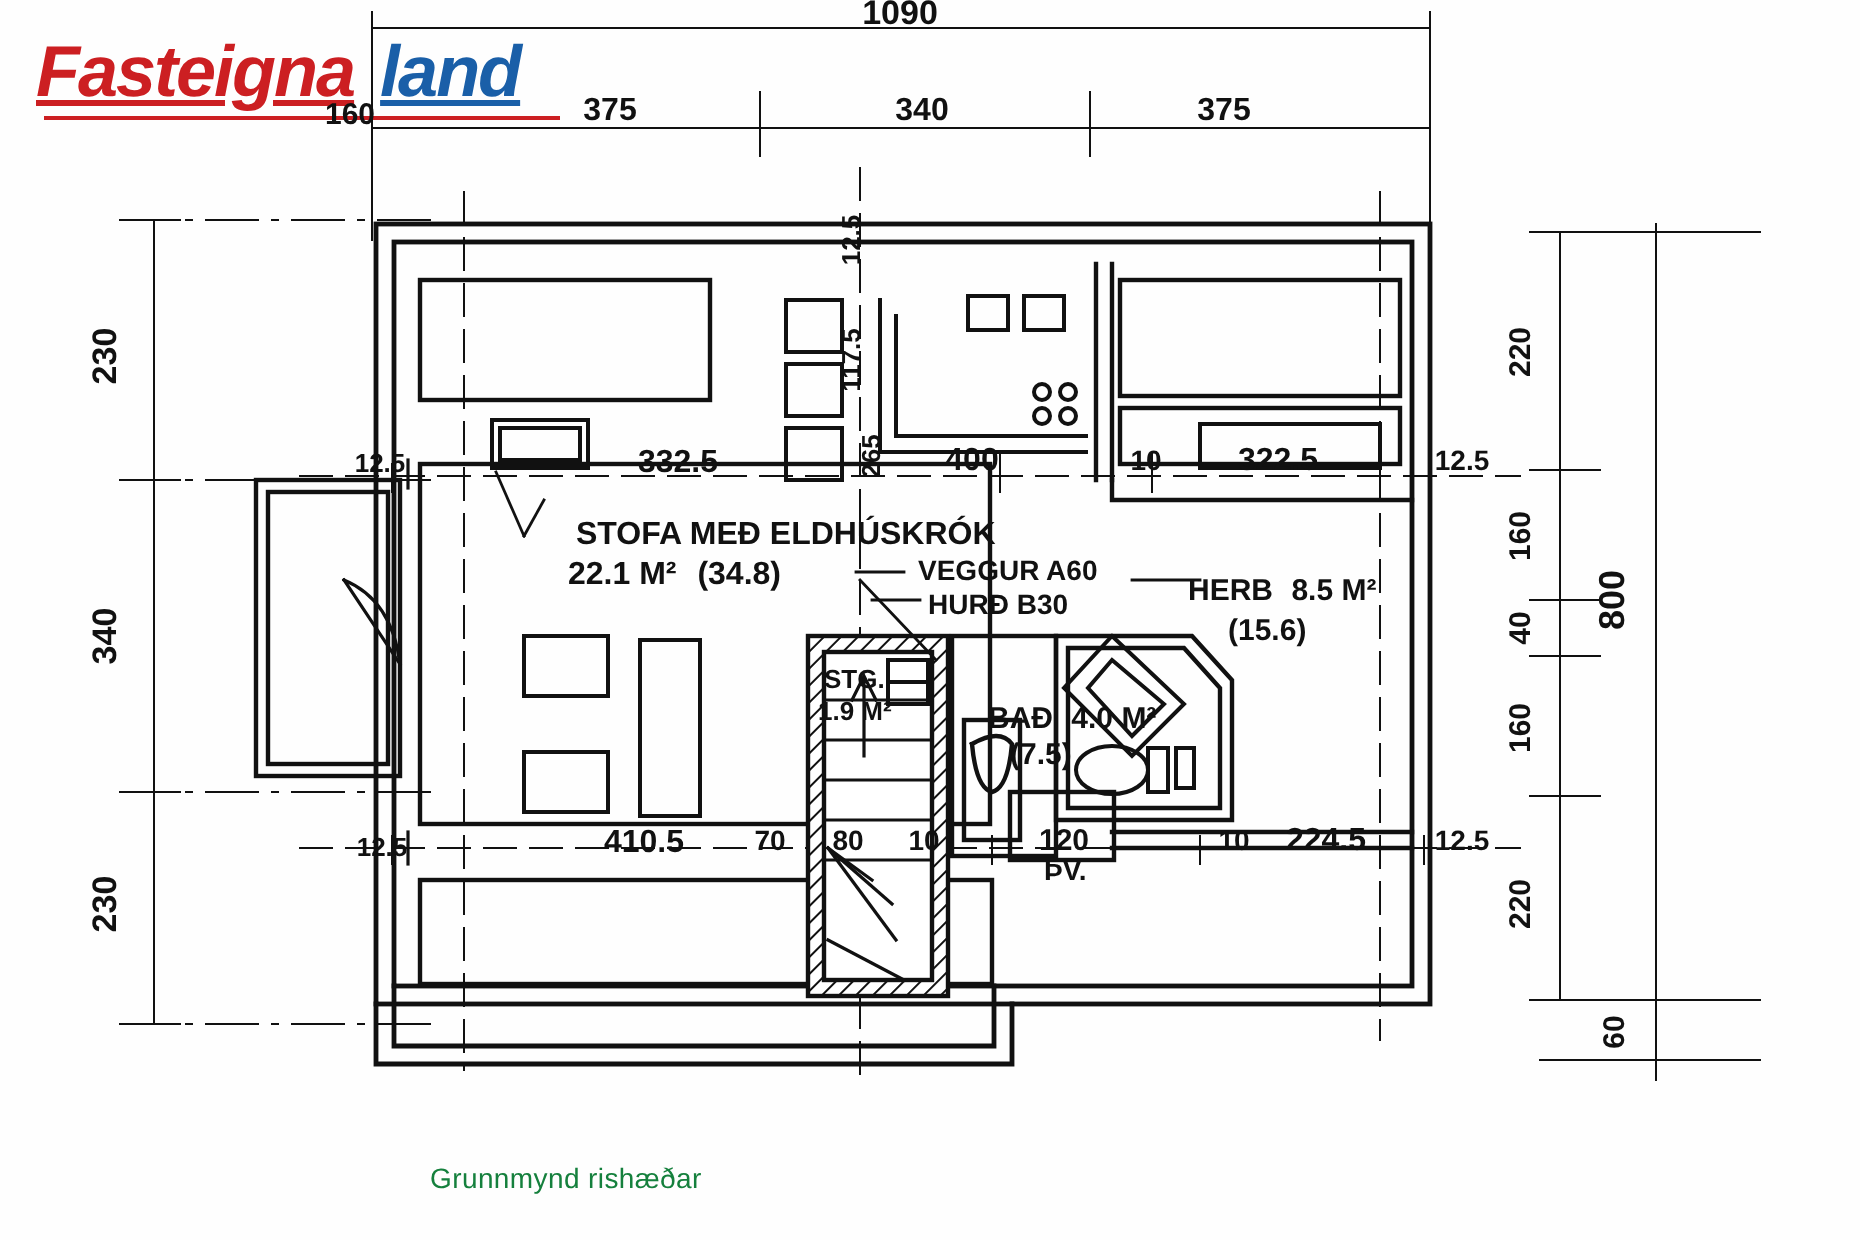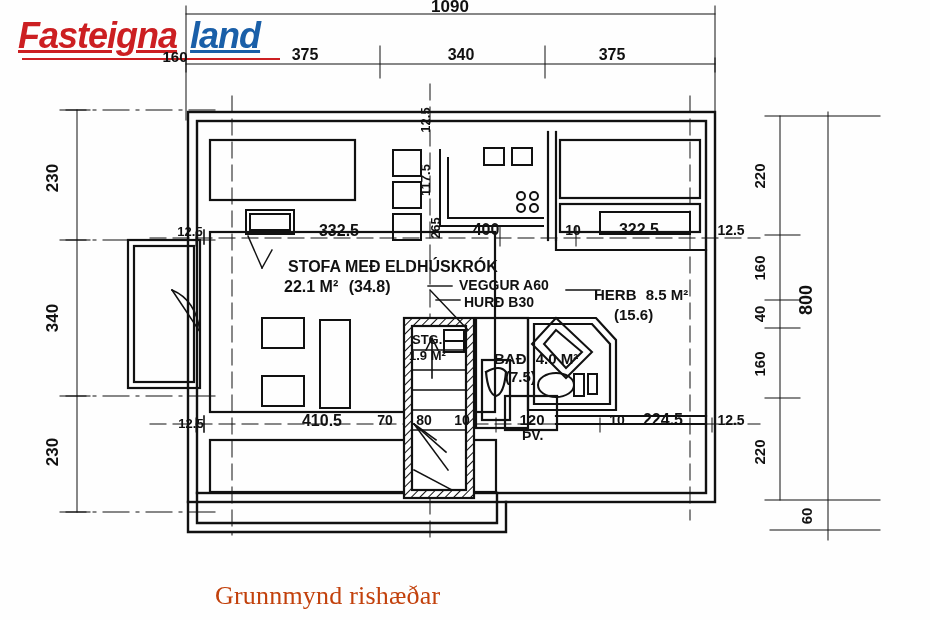--- a/index.html
+++ b/index.html
@@ -14,21 +14,21 @@
   #logo .red{color:#cc1f22;}
   #logo .blue{color:#1a5fa8;margin-left:13px;}
   #logo .rule{position:absolute;left:4px;top:40px;width:258px;height:2px;
     background:#cc1f22;}
 
   
   #plan{position:absolute;left:0;top:0;width:930px;height:620px;}
 
   
   #caption{position:absolute;left:215px;top:581px;
-    font-family:Liberation Serif, serif;font-size:26px;color:#c2410c;
+    font-family:Liberation Sans, sans-serif;font-size:14px;color:#15803d;
     letter-spacing:.2px;white-space:nowrap;}
 
   .dimtxt{font-family:"Liberation Sans",sans-serif;font-weight:bold;}
 </style>
 </head>
 <body>
 
 <div id="stage">
 
   <div id="logo">

